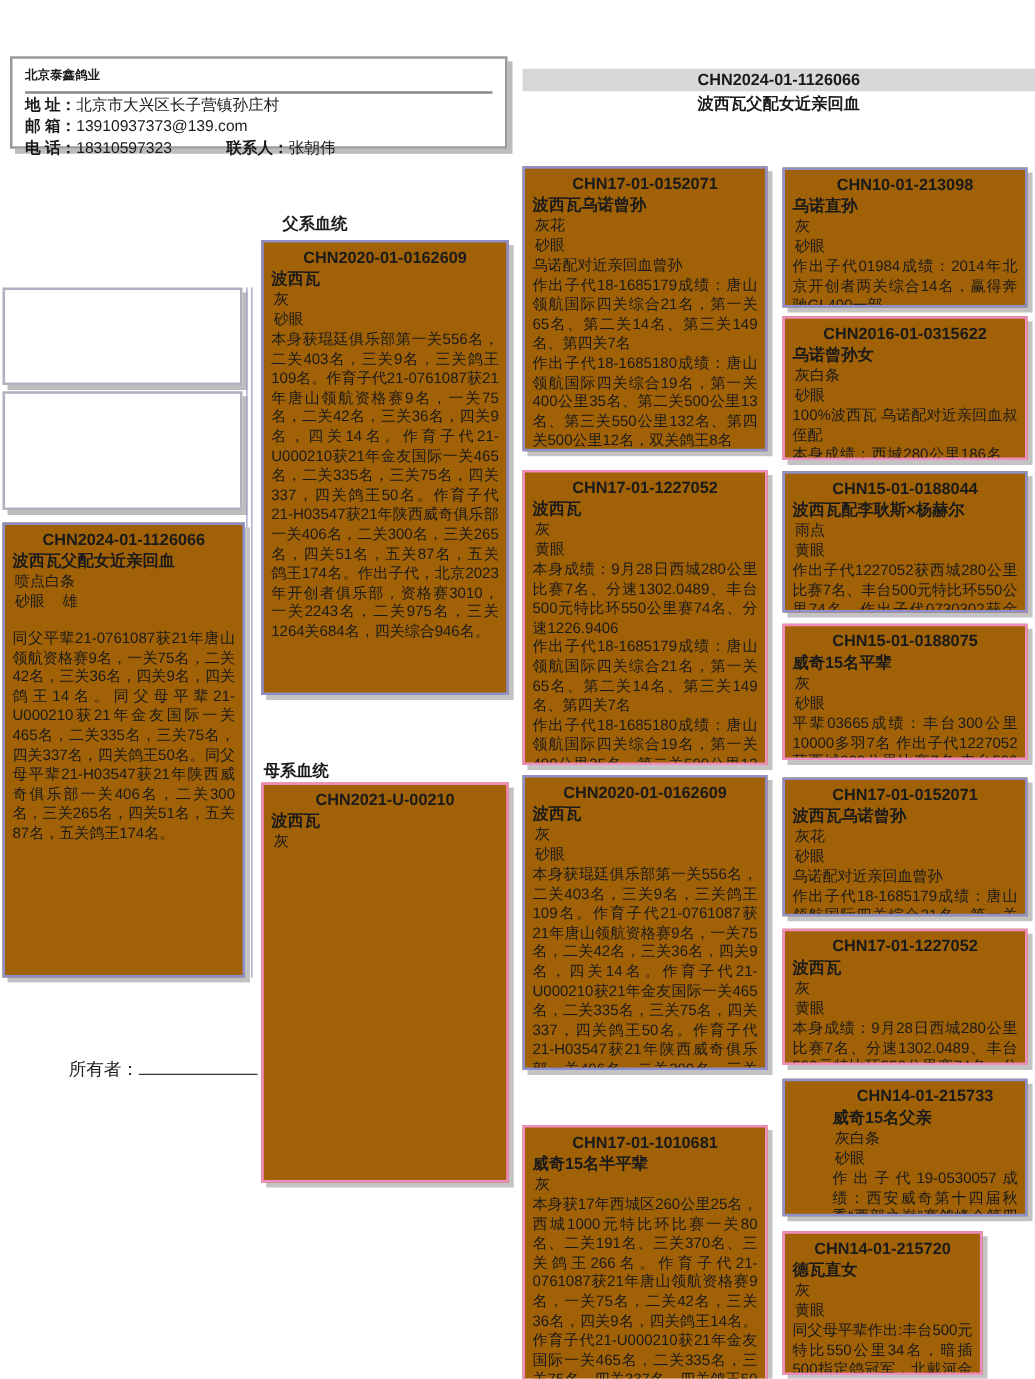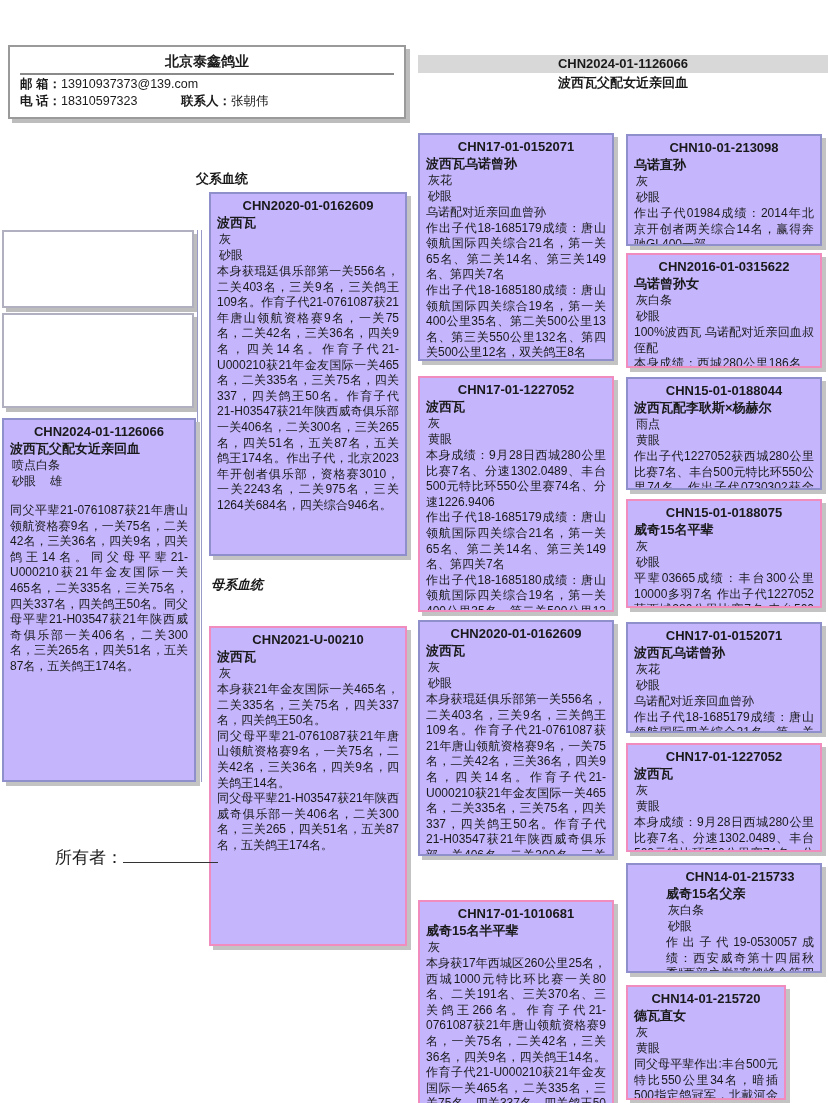--- a/index.html
+++ b/index.html
@@ -1,65 +1,68 @@
 <!DOCTYPE html>
 <html><head>
 <meta charset="utf-8">
 <style>
   html,body{margin:0;padding:0;background:#fff;}
   body{font-family:"Liberation Sans","DejaVu Sans",sans-serif;color:#1a1a1a;}
   #page{position:relative;width:828px;height:1103px;background:#ffffff;overflow:hidden;}
 
   .shadowbox{position:absolute;background:#fff;border:2px solid #9a9a9a;box-shadow:4px 4px 0 #bdbdbd;box-sizing:border-box;}
-  .pbox{position:absolute;background:#c4b5fd;box-sizing:border-box;overflow:hidden;padding:3px 6px 4px 6px;box-shadow:4px 4px 0 #c3c3c3;}
+  .pbox{position:absolute;background:#a16207;box-sizing:border-box;overflow:hidden;padding:3px 6px 4px 6px;box-shadow:4px 4px 0 #c3c3c3;}
   .pbox.blue{border:2px solid #8f8fcb;}
   .pbox.pink{border:2px solid #f08cbe;}
 
   .ring{font-weight:bold;font-size:13px;text-align:center;line-height:17px;}
   .pname{font-weight:bold;font-size:13px;text-align:left;line-height:17px;}
   .traits{display:flex;justify-content:space-between;font-size:12px;line-height:16px;padding:0 2px;flex-direction:column;}
   .traits .sexgap{margin-left:14px;}
   .pbody{font-size:12px;line-height:15.6px;white-space:pre-line;text-align:justify;margin-top:1px;}
   .pbody.gap{margin-top:14px;}
 
   
   #company-box{left:8px;top:45px;width:398px;height:74px;padding:4px 10px;}
-  #company-title{font-weight:bold;font-size:14px;text-align:center;line-height:20px;border-bottom:2px solid #8a8a8a;padding-bottom:2px;}
+  #company-title{font-weight:bold;font-size:10px;text-align:left;line-height:20px;border-bottom:2px solid #8a8a8a;padding-bottom:2px;}
   .c-row{font-size:12.5px;line-height:16px;margin-top:1px;}
   .c-label{font-weight:bold;}
   .c-contact{margin-left:40px;}
 
   
   #banner-bar{position:absolute;left:418px;top:55px;width:410px;height:18px;background:#d8d8d8;text-align:center;font-weight:bold;font-size:13px;line-height:18px;}
   #banner-sub{position:absolute;left:418px;top:74px;width:410px;text-align:center;font-weight:bold;font-size:13px;line-height:17px;}
 
   
   #empty-box-1{left:2px;top:230px;width:192px;height:78px;border:2px solid #b0b0c0;}
   #empty-box-2{left:2px;top:313px;width:192px;height:95px;border:2px solid #b0b0c0;}
 
   
   .line-label{position:absolute;font-weight:bold;font-size:13px;}
-  #sire-label{left:196px;top:170px;}
-  #dam-label{left:211px;top:576px;font-style:italic;}
-
-  
-  #owner{position:absolute;left:55px;top:846px;font-size:17px;}
+  #sire-label{left:226px;top:170px;}
+  #dam-label{left:211px;top:608px;}
+
+  
+  #owner{position:absolute;left:55px;top:846px;font-size:14px;}
   #owner .ul{display:inline-block;width:95px;border-bottom:1px solid #333;height:13px;}
 
   
   #connector-1{position:absolute;left:197px;top:230px;width:3px;height:552px;border-left:1px solid #9a9ac8;border-right:1px solid #9a9ac8;}
 </style>
 </head>
 <body>
 
 <div id="page">
 
   <div id="company-box" class="shadowbox">
     <div id="company-title">北京泰鑫鸽业</div>
     <div class="c-row">
+      <span class="c-label">地 址：</span><span>北京市大兴区长子营镇孙庄村</span>
+    </div>
+    <div class="c-row">
       <span class="c-label">邮 箱：</span><span>13910937373@139.com</span>
     </div>
     <div class="c-row">
       <span class="c-label">电 话：</span><span>18310597323</span>
       <span class="c-label c-contact">联系人：</span><span>张朝伟</span>
     </div>
   </div>
 
   <div id="banner-bar">CHN2024-01-1126066</div>
   <div id="banner-sub">波西瓦父配女近亲回血</div>
@@ -92,23 +95,20 @@
     <div class="pbody">本身获琨廷俱乐部第一关556名，二关403名，三关9名，三关鸽王109名。作育子代21-0761087获21年唐山领航资格赛9名，一关75名，二关42名，三关36名，四关9名，四关14名。作育子代21-U000210获21年金友国际一关465名，二关335名，三关75名，四关337，四关鸽王50名。作育子代21-H03547获21年陕西威奇俱乐部一关406名，二关300名，三关265名，四关51名，五关87名，五关鸽王174名。作出子代，北京2023年开创者俱乐部，资格赛3010，一关2243名，二关975名，三关1264关684名，四关综合946名。</div>
   </div>
 
   <div class="pbox pink" style="left:209px;top:626px;width:198px;height:320px;">
     <div class="ring">CHN2021-U-00210</div>
     <div class="pname">波西瓦</div>
     <div class="traits">
       <span>灰</span>
       <span></span>
     </div>
-    <div class="pbody">本身获21年金友国际一关465名，二关335名，三关75名，四关337名，四关鸽王50名。
-同父母平辈21-0761087获21年唐山领航资格赛9名，一关75名，二关42名，三关36名，四关9名，四关鸽王14名。
-同父母平辈21-H03547获21年陕西威奇俱乐部一关406名，二关300名，三关265，四关51名，五关87名，五关鸽王174名。</div>
   </div>
 
   <div id="owner">
     <span>所有者：</span><span class="ul"></span>
   </div>
 
   <div class="pbox blue" style="left:418px;top:133px;width:196px;height:228px;">
     <div class="ring">CHN17-01-0152071</div>
     <div class="pname">波西瓦乌诺曾孙</div>
     <div class="traits">

